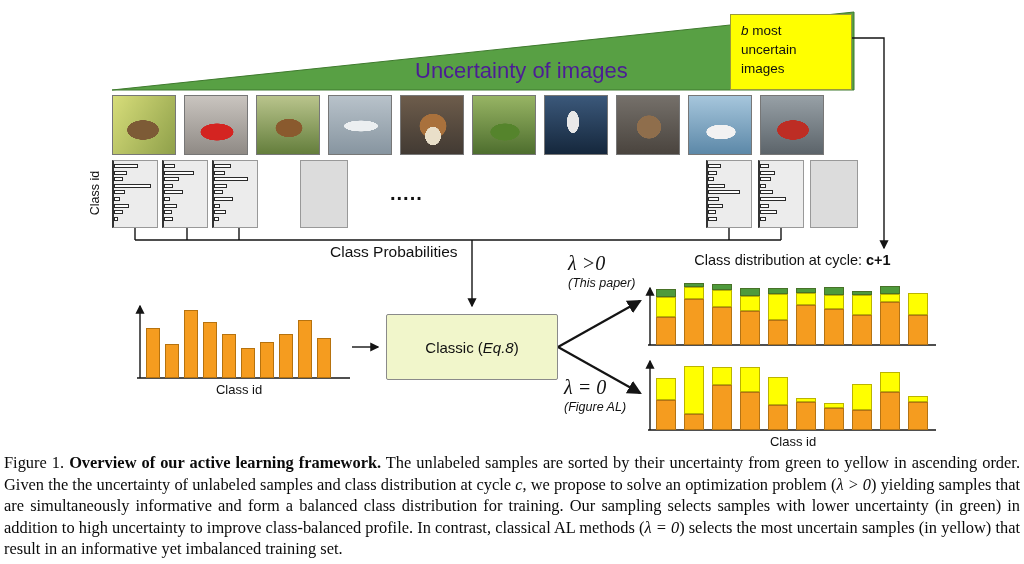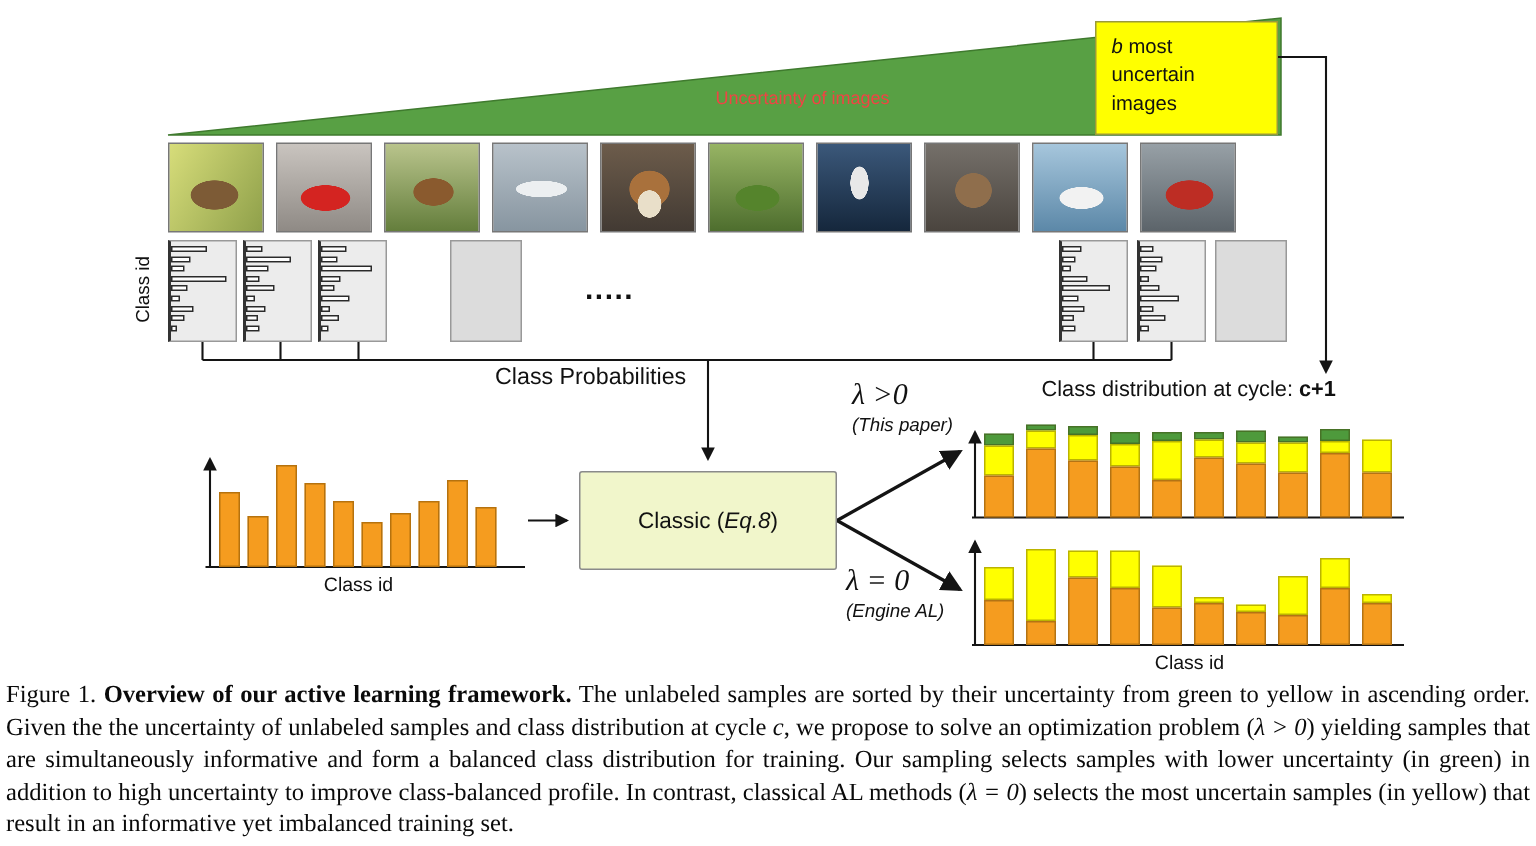--- a/index.html
+++ b/index.html
@@ -4,22 +4,22 @@
 <style>
   html,body{margin:0;padding:0;background:#fff;}
   .page{position:relative;width:1024px;height:564px;background:#fff;overflow:hidden;
         font-family:"Liberation Sans",sans-serif;color:#111;}
   .fig{position:absolute;left:0;top:0;width:1024px;height:448px;}
   .overlay{position:absolute;left:0;top:0;width:1024px;height:448px;pointer-events:none;}
   .ln{stroke:#141414;stroke-width:1.4;fill:none;}
   .ln2{stroke:#141414;stroke-width:2.2;fill:none;}
   .tri{fill:#58A044;stroke:#3f7a2e;stroke-width:1;}
 
-  .banner{position:absolute;left:415px;top:58px;width:240px;text-align:center;
-          color:#ef4444;font-size:12px;}
+  .banner{position:absolute;left:415px;top:58px;width:240px;
+          color:#4c1d95;font-size:22px;}
   .bbox{position:absolute;left:730px;top:14px;width:122px;height:76px;background:#FFFF00;
         border:1px solid #9a9a3a;box-sizing:border-box;padding:7px 26px 6px 10px;
         font-size:13.5px;line-height:1.4;}
   .it{font-style:italic;}
   .bi{font-weight:bold;}
 
   .imgrow{position:absolute;left:112px;top:95px;display:flex;gap:8px;}
   .simg{width:64px;height:60px;border:1px solid #777;box-sizing:border-box;}
   .si-bird{background:radial-gradient(ellipse 26px 16px at 30px 34px,#7d5b36 60%,rgba(0,0,0,0) 62%),linear-gradient(120deg,#d7dd7a,#8fa04a);}
   .si-car{background:radial-gradient(ellipse 27px 14px at 32px 36px,#d42421 60%,rgba(0,0,0,0) 62%),linear-gradient(#c9c4bf,#8f8a85);}
@@ -200,21 +200,21 @@
     <div class="engine">
       <div><span>Classic (</span><span class="it">Eq.8</span><span>)</span></div>
     </div>
 
     <div class="lam lampos">
       <div class="lamtext">λ &gt;0</div>
       <div class="lamsub">(This paper)</div>
     </div>
     <div class="lam lamzero">
       <div class="lamtext">λ = 0</div>
-      <div class="lamsub">(Engine AL)</div>
+      <div class="lamsub">(Figure AL)</div>
     </div>
 
     <div class="ctitle2"><span>Class distribution at cycle: </span><span class="bi">c+1</span></div>
     <div class="schart chart1">
         <div class="stack">
           <div class="seg" style="height: 28px; background-color: rgb(245, 156, 31);"></div>
           <div class="seg" style="height: 20px; background-color: rgb(255, 255, 0);"></div>
           <div class="seg" style="height: 8px; background-color: rgb(78, 154, 60);"></div>
         </div>
         <div class="stack">

